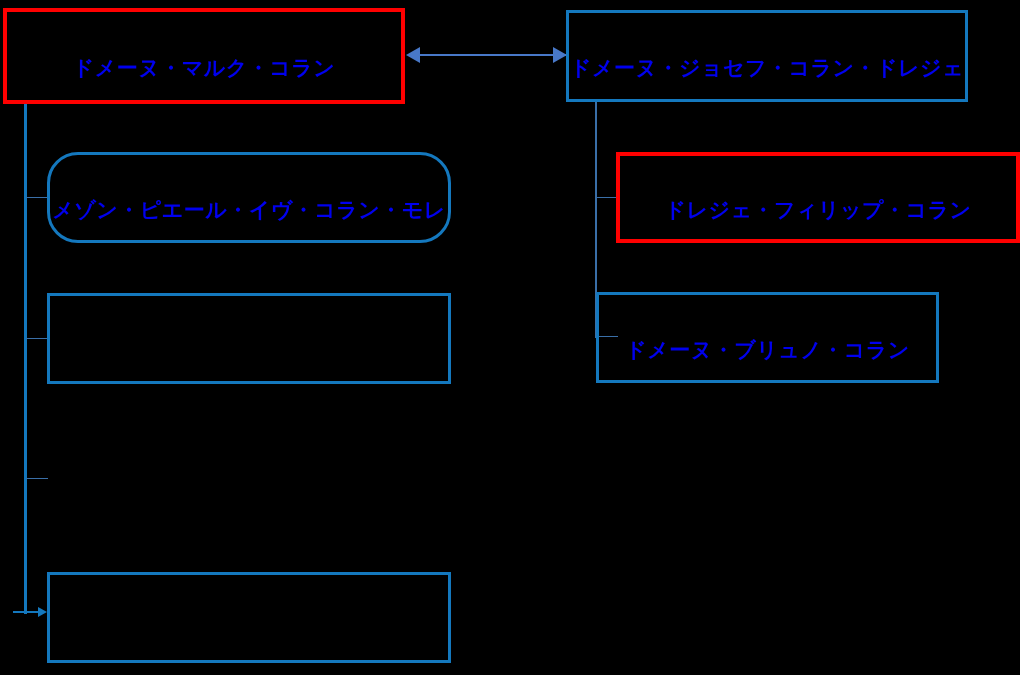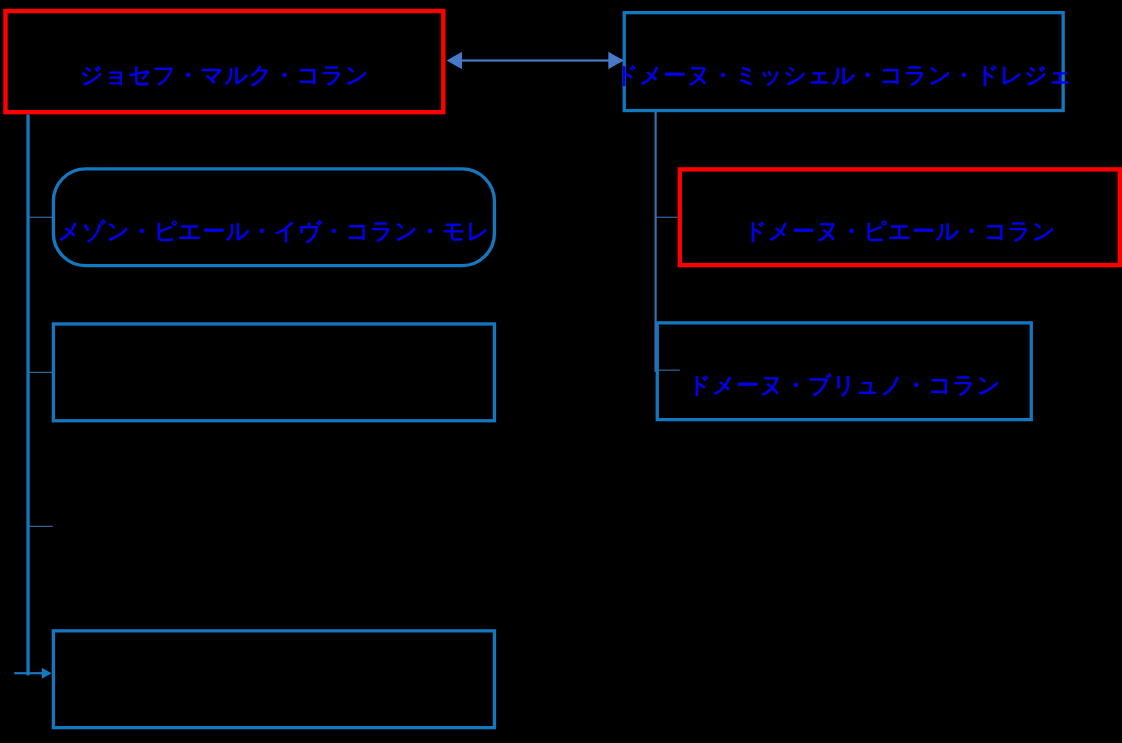--- a/index.html
+++ b/index.html
@@ -98,41 +98,41 @@
 
   <div class="vline thin" style="left:595px; top:100px; height:238px;"></div>
   <div class="hline thin" style="left:596px; top:197px; width:22px;"></div>
   <div class="hline thin" style="left:596px; top:336px; width:22px;"></div>
 
   <div class="dbl-arrow-line" style="left:412px; top:54px; width:154px;"></div>
   <div class="arrow-left" style="left:406px; top:47px;"></div>
   <div class="arrow-right" style="left:553px; top:47px;"></div>
 
   <div class="node red root" style="left:3px; top:8px; width:402px; height:96px;">
-    <span class="node-label">ジョセフ・マルク・コラン</span>
+    <span class="node-label">ドメーヌ・マルク・コラン</span>
   </div>
 
   <div class="node blue root2" style="left:566px; top:10px; width:402px; height:92px;">
-    <span class="node-label">ドメーヌ・ミッシェル・コラン・ドレジェ</span>
+    <span class="node-label">ドメーヌ・ジョセフ・コラン・ドレジェ</span>
   </div>
 
   <div class="node blue" style="left:47px; top:152px; width:404px; height:91px;border-radius:31px;">
     <span class="node-label">メゾン・ピエール・イヴ・コラン・モレ</span>
   </div>
 
   <div class="node blue" style="left:47px; top:293px; width:404px; height:91px;">
     <span class="node-label"></span>
   </div>
 
 
   <div class="node blue" style="left:47px; top:572px; width:404px; height:91px;">
     <span class="node-label"></span>
   </div>
 
   <div class="node red" style="left:616px; top:152px; width:404px; height:91px;">
-    <span class="node-label">ドメーヌ・ピエール・コラン</span>
+    <span class="node-label">ドレジェ・フィリップ・コラン</span>
   </div>
 
   <div class="node blue" style="left:596px; top:292px; width:343px; height:91px;">
     <span class="node-label">ドメーヌ・ブリュノ・コラン</span>
   </div>
 
 </div>
 
 </body></html>

